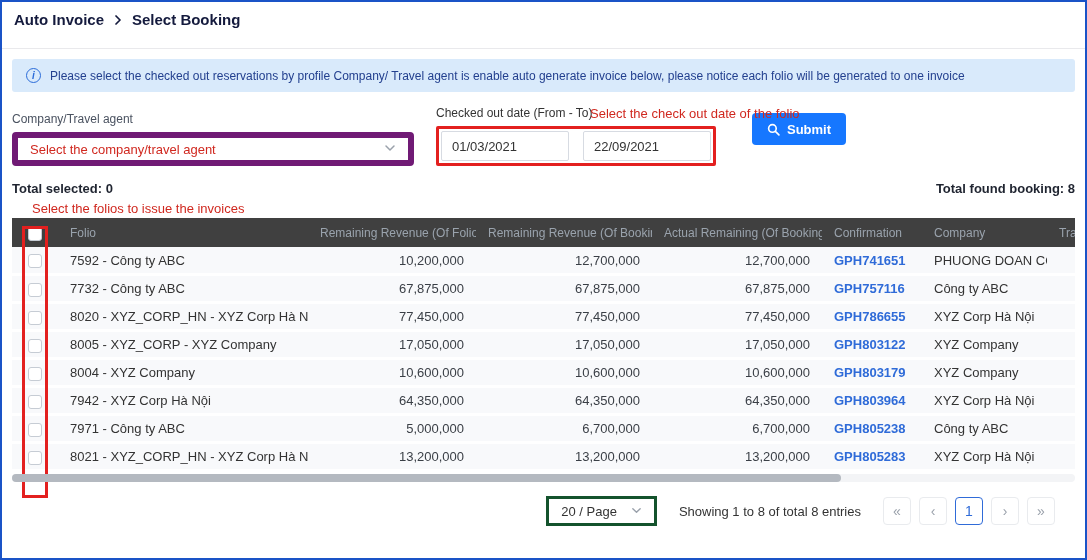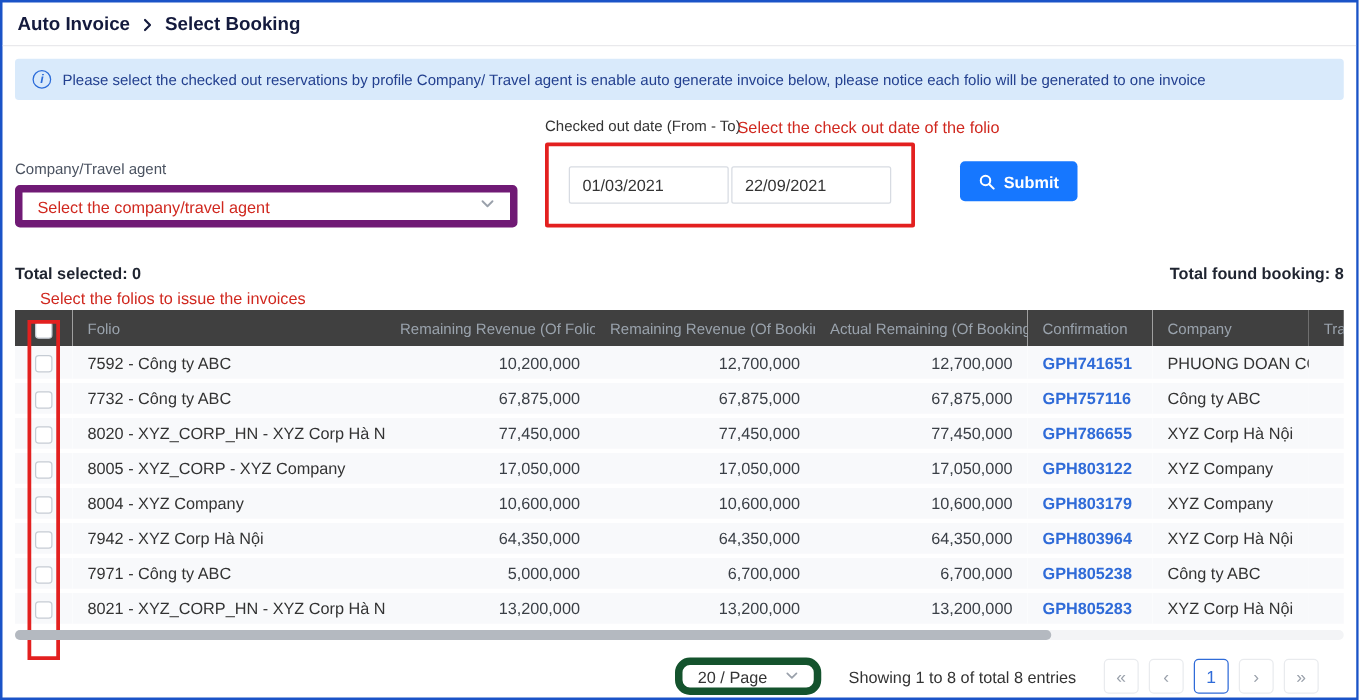--- a/index.html
+++ b/index.html
@@ -2,42 +2,42 @@
 <html><head>
 <meta charset="utf-8">
 <style>
   * { box-sizing: border-box; margin: 0; padding: 0; }
   body { margin: 0; background: #fff; font-family: "Liberation Sans", sans-serif; }
   .page {
     width: 1087px; height: 560px; border: 2px solid #1a53c7;
     background: #fff; position: relative; overflow: hidden;
   }
   
-  .breadcrumb { display: flex; align-items: center; gap: 8px; padding: 9px 12px 8px; border-bottom: 1px solid #e9e9ec; }
+  .breadcrumb { display: flex; align-items: center; gap: 8px; padding: 9px 12px 20px; border-bottom: 1px solid #e9e9ec; }
   .crumb { font-size: 15px; font-weight: bold; color: #141a3d; }
   .crumb-chevron { display: flex; align-items: center; }
   
   .banner { margin: 10px 10px 14px; background: #d9eafb; border-radius: 3px; padding: 9px 14px; display: flex; align-items: center; gap: 9px; }
   .banner-text { font-size: 12px; color: #23408f; text-align: right; }
   .info-icon { width: 15px; height: 15px; min-width: 15px; border: 1.5px solid #2b6cd9; border-radius: 50%; color: #2b6cd9; font-size: 10px; font-weight: bold; display: flex; align-items: center; justify-content: center; font-style: italic; }
   
   .filters { padding: 0 10px; position: relative; }
   .filters-row { display: flex; align-items: flex-end; }
   .field-label { font-size: 12px; color: #4a5260; margin-bottom: 6px; display: block; }
   .company-field { width: 402px; }
   .select-box { height: 34px; border: 6px solid #701a75; border-radius: 4px; background: #fff; display: flex; align-items: center; justify-content: space-between; padding: 0 12px; cursor: pointer; }
   .select-placeholder { font-size: 13px; color: #d0281f; }
   .date-field { margin-left: 22px; }
-  .date-annotation-box { border: 3px solid #e3201f; border-radius: 2px; padding: 16px; display: flex; gap: 2px; background: #fff; }
+  .date-annotation-box { border: 3px solid #e3201f; border-radius: 2px; padding: 2px; display: flex; gap: 14px; background: #fff; }
   .date-input { width: 128px; height: 30px; border: 1px solid #d7dbe2; border-radius: 2px; padding: 0 10px; font-size: 13px; color: #333; font-family: "Liberation Sans", sans-serif; }
   .submit-btn { margin-left: 36px; margin-bottom: 21px; height: 32px; padding: 0 15px; background: #1677ff; color: #fff; border: none; border-radius: 4px; font-size: 13px; font-weight: bold; display: flex; align-items: center; gap: 7px; cursor: pointer; font-family: "Liberation Sans", sans-serif; }
   .red-note { color: #d0281f; font-size: 13px; }
   .date-note { position: absolute; left: 588px; top: 0; }
   
-  .summary-row { margin: 29px 10px 0; display: flex; justify-content: space-between; font-size: 13px; font-weight: bold; color: #1f2430; }
+  .summary-row { margin: 15px 10px 0; display: flex; justify-content: space-between; font-size: 13px; font-weight: bold; color: #1f2430; }
   
   .table-wrap { position: relative; margin: 4px 10px 0; }
   .folios-note { margin-left: 20px; line-height: 18px; margin-bottom: 0; display: block; }
   .table-clip { overflow: hidden; width: 100%; }
   table { border-collapse: collapse; table-layout: fixed; width: 1095px; white-space: nowrap; }
   col.c-cb { width: 46px; } col.c-folio { width: 250px; } col.c-rf { width: 168px; }
   col.c-rb { width: 176px; } col.c-ar { width: 170px; } col.c-conf { width: 100px; }
   col.c-comp { width: 125px; } col.c-trav { width: 60px; }
   thead th { font-weight: normal; font-size: 12px; color: #9aa3ad; text-align: left; padding: 8px 12px 6px; background: #404040; overflow: hidden; }
   thead th.num { text-align: right; }
@@ -46,21 +46,21 @@
   td.conf-cell { color: #2f6bd8; font-weight: bold; cursor: pointer; }
   .cb-cell, .cb-th { text-align: center; padding: 0 !important; }
   .cb-th { padding: 8px 0 6px !important; }
   .checkbox { display: inline-block; width: 14px; height: 14px; border: 1px solid #c6ccd4; border-radius: 3px; background: #fff; vertical-align: middle; cursor: pointer; }
   .cb-annotation { position: absolute; left: 10px; top: 26px; width: 26px; height: 272px; border: 3px solid #e3201f; pointer-events: none; }
   
   .hscroll { margin: 2px 10px 0; height: 8px; background: #f3f4f6; border-radius: 4px; position: relative; }
   .hscroll-thumb { position: absolute; left: 0; top: 0; height: 8px; width: 78%; background: #b4b9c0; border-radius: 4px; cursor: pointer; }
   
   .pagination { margin: 14px 10px 0; padding-right: 20px; display: flex; align-items: center; justify-content: flex-end; gap: 22px; }
-  .pagesize-select { height: 30px; min-width: 104px; border: 6px solid #14532d; border-radius: 12px; display: flex; align-items: center; justify-content: space-between; gap: 14px; padding: 0 12px; font-size: 13px; color: #333; cursor: pointer; }
+  .pagesize-select { height: 30px; min-width: 104px; border: 3px solid #14532d; border-radius: 0; display: flex; align-items: center; justify-content: space-between; gap: 14px; padding: 0 12px; font-size: 13px; color: #333; cursor: pointer; }
   .showing-text { font-size: 13px; color: #333; }
   .page-btns { display: flex; gap: 8px; }
   .pg-btn { width: 28px; height: 28px; border: 1px solid #e9ebee; border-radius: 4px; background: #fff; color: #9aa1ab; font-size: 14px; display: flex; align-items: center; justify-content: center; cursor: pointer; font-family: "Liberation Sans", sans-serif; }
   .pg-btn.current { border-color: #2f6bd8; color: #2f6bd8; }
 </style>
 </head>
 <body>
 
 <div class="page">
 

